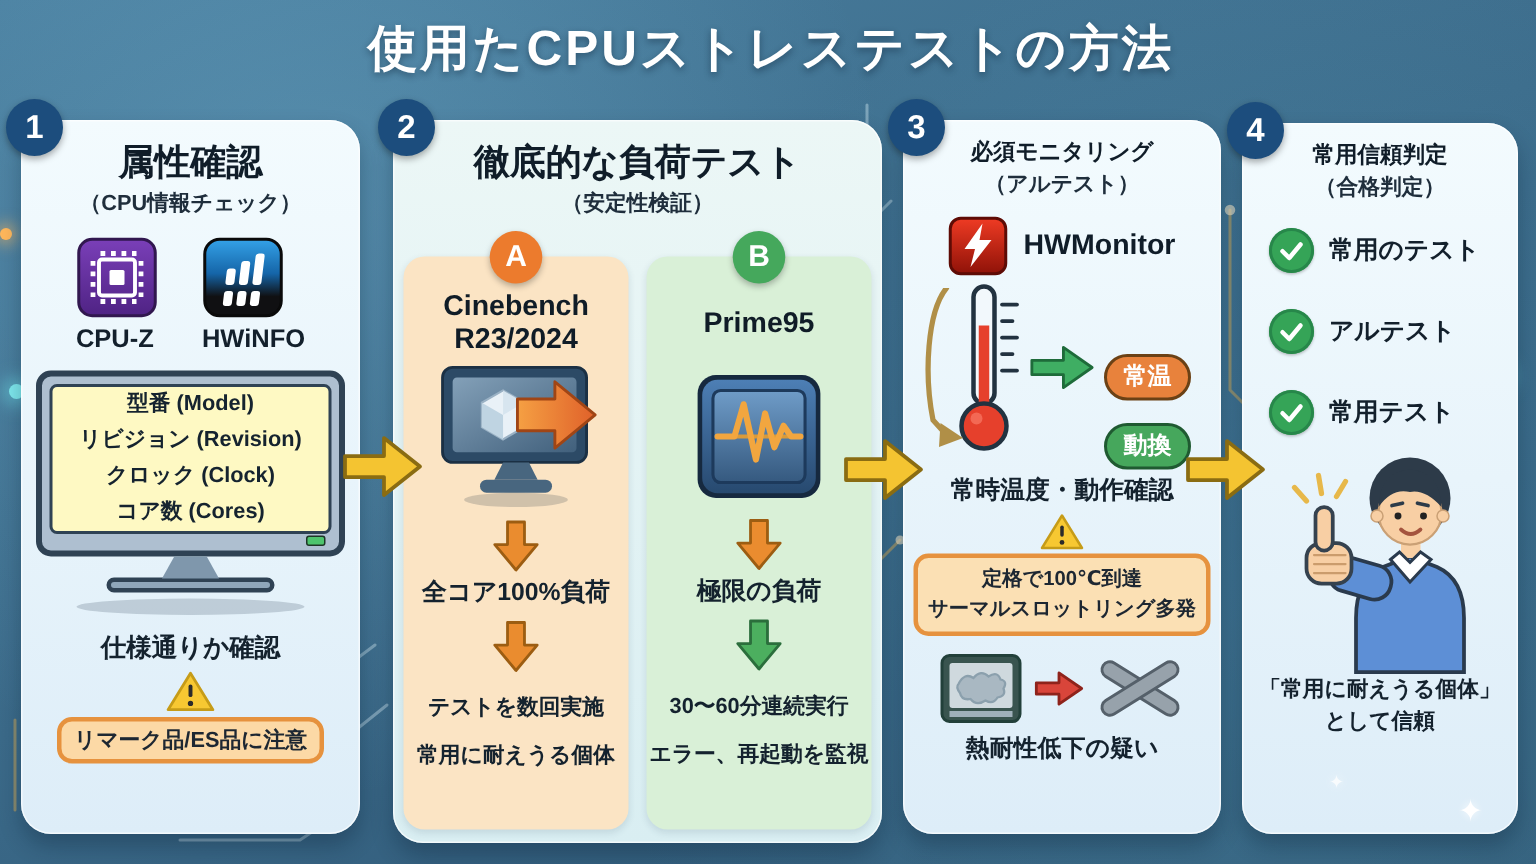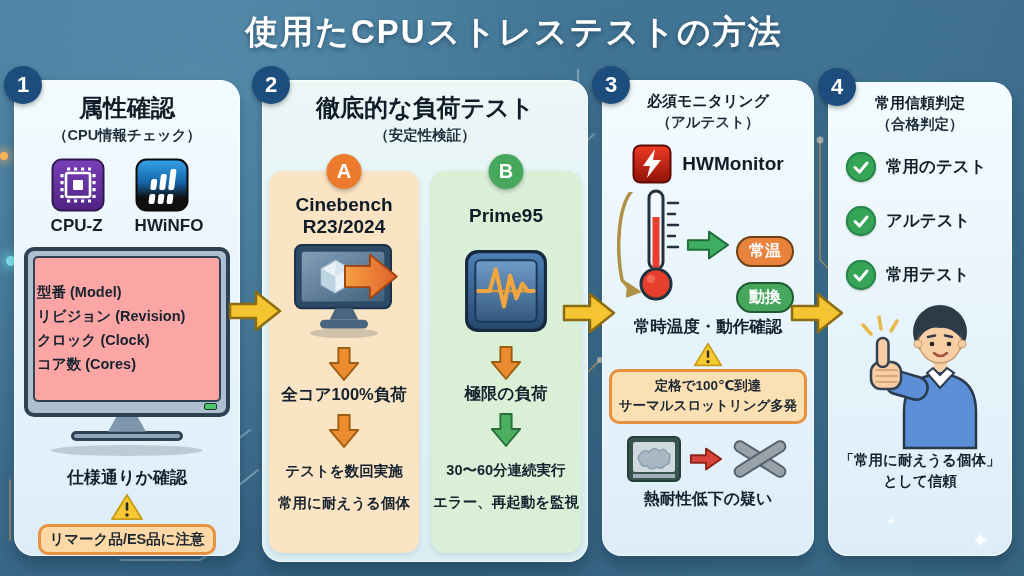--- a/index.html
+++ b/index.html
@@ -30,21 +30,21 @@
     box-shadow:0 2px 5px rgba(0,0,0,.35);z-index:4;}
   .col-title{font-size:24px;font-weight:800;color:#101d29;margin-top:4px;white-space:nowrap;}
   .c3 .col-title,.c4 .col-title{font-size:15px;}
   .col-sub{font-size:14.5px;font-weight:700;color:#1f2e3c;margin-top:2px;white-space:nowrap;}
   
   .tools-row{display:flex;gap:30px;margin-top:13px;}
   .tool{display:flex;flex-direction:column;align-items:flex-start;gap:4px;}
   .tool-label{font-weight:800;font-size:17px;color:#13202c;}
   .monitor{margin-top:11px;width:206px;}
   .mon-frame{border:4px solid #2f4254;background:#aebfd0;border-radius:10px;padding:5px 5px 11px;position:relative;}
-  .mon-screen{background:#fca5a5;border:2px solid #2f4254;border-radius:5px;padding:23px 2px;}
+  .mon-screen{background:#fef9c3;border:2px solid #2f4254;border-radius:5px;padding:0 2px;text-align:center;}
   .mon-line{font-size:14.5px;font-weight:800;color:#15232f;line-height:1.65;white-space:nowrap;}
   .mon-led{position:absolute;right:9px;bottom:3px;width:11px;height:5px;background:#4ec46d;border:1px solid #1e3527;border-radius:2px;}
   .mon-stand{width:38px;height:15px;background:#7f97ac;margin:0 auto;clip-path:polygon(22% 0,78% 0,100% 100%,0 100%);}
   .mon-base{width:112px;height:10px;background:#8fa6ba;border:3px solid #2f4254;border-radius:6px;margin:-1px auto 0;box-sizing:border-box;}
   .mon-shadow{width:152px;height:11px;background:rgba(18,40,60,.18);border-radius:50%;margin:4px auto 0;}
   .check-text{margin-top:10px;font-size:17px;font-weight:800;color:#14222e;}
   .pill-warning{margin-top:3px;background:#fcd9a6;border:3px solid #e6923e;border-radius:10px;
     padding:3px 8px;font-weight:800;font-size:14.5px;color:#1d2732;white-space:nowrap;}
   
   .tests{display:flex;gap:12px;margin-top:26px;}

